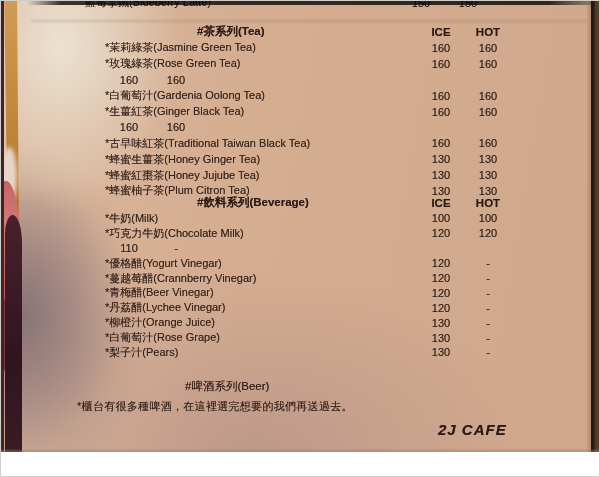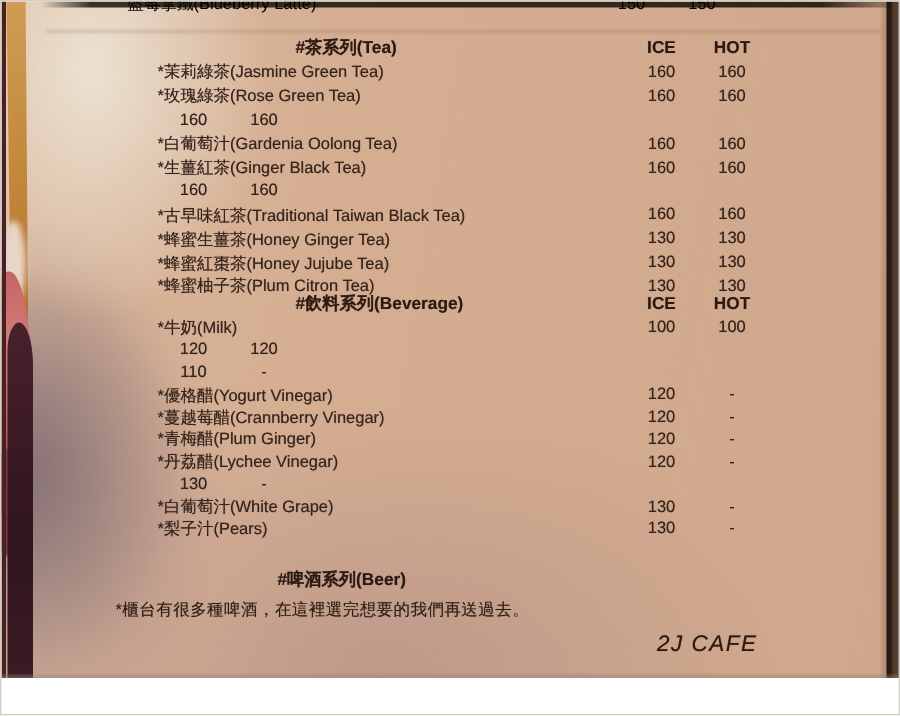--- a/index.html
+++ b/index.html
@@ -53,25 +53,25 @@
   .m-name{flex:1;white-space:nowrap;overflow:hidden;}
   .m-ice{width:48px;text-align:center;}
   .m-hot{width:46px;text-align:center;}
   .sec-head{display:flex;align-items:center;height:17px;font-weight:bold;
     font-size:11.5px;color:#2a1a12;}
   .sec-title{flex:1;padding-left:92px;white-space:nowrap;}
   .sec-bev .m-row{height:14.9px;}
   #row-partial{position:absolute;left:84px;top:-6px;width:406px;}
   #sec-tea{top:22px;}
   #sec-bev{top:193px;}
-  #beer-title{position:absolute;left:184px;top:378px;font-weight:bold;
+  #beer-title{position:absolute;left:184px;top:378px;font-weight:normal;
     font-size:11.5px;color:#2a1a12;text-shadow:0 0 0.5px rgba(46,28,18,0.55);}
   #footnote{position:absolute;left:76px;top:398px;font-size:11px;font-weight:normal;
     color:#301f16;text-shadow:0 0 0.5px rgba(46,28,18,0.5);letter-spacing:0.3px;}
-  #brand{position:absolute;left:437px;top:420px;font-size:15px;font-weight:normal;
+  #brand{position:absolute;left:437px;top:420px;font-size:15px;font-weight:bold;
     font-style:italic;color:#2b1a12;letter-spacing:1px;
     text-shadow:0 0 0.6px rgba(40,24,14,0.6);}
 </style>
 </head>
 <body>
 
 <div id="screen">
   <div class="photo">
 
     <div class="left-shadow"></div>
@@ -159,53 +159,55 @@
         <span class="m-ice">ICE</span>
         <span class="m-hot">HOT</span>
       </div>
       <div>
           <div class="m-row">
     <span class="m-name">*牛奶(Milk)</span>
     <span class="m-ice">100</span>
     <span class="m-hot">100</span>
   </div>
           <div class="m-row">
+    <span class="m-name">*巧克力牛奶(Chocolate Milk)</span>
     <span class="m-ice">120</span>
     <span class="m-hot">120</span>
   </div>
           <div class="m-row">
     <span class="m-ice">110</span>
     <span class="m-hot">-</span>
   </div>
           <div class="m-row">
     <span class="m-name">*優格醋(Yogurt Vinegar)</span>
     <span class="m-ice">120</span>
     <span class="m-hot">-</span>
   </div>
           <div class="m-row">
     <span class="m-name">*蔓越莓醋(Crannberry Vinegar)</span>
     <span class="m-ice">120</span>
     <span class="m-hot">-</span>
   </div>
           <div class="m-row">
-    <span class="m-name">*青梅醋(Plum Ginger)</span>
+    <span class="m-name">*青梅醋(Beer Vinegar)</span>
     <span class="m-ice">120</span>
     <span class="m-hot">-</span>
   </div>
           <div class="m-row">
     <span class="m-name">*丹荔醋(Lychee Vinegar)</span>
     <span class="m-ice">120</span>
     <span class="m-hot">-</span>
   </div>
           <div class="m-row">
-    <span class="m-ice">130</span>
-    <span class="m-hot">-</span>
-  </div>
-          <div class="m-row">
-    <span class="m-name">*白葡萄汁(White Grape)</span>
+    <span class="m-name">*柳橙汁(Orange Juice)</span>
+    <span class="m-ice">130</span>
+    <span class="m-hot">-</span>
+  </div>
+          <div class="m-row">
+    <span class="m-name">*白葡萄汁(Rose Grape)</span>
     <span class="m-ice">130</span>
     <span class="m-hot">-</span>
   </div>
           <div class="m-row">
     <span class="m-name">*梨子汁(Pears)</span>
     <span class="m-ice">130</span>
     <span class="m-hot">-</span>
   </div>
         </div>
     </div>

